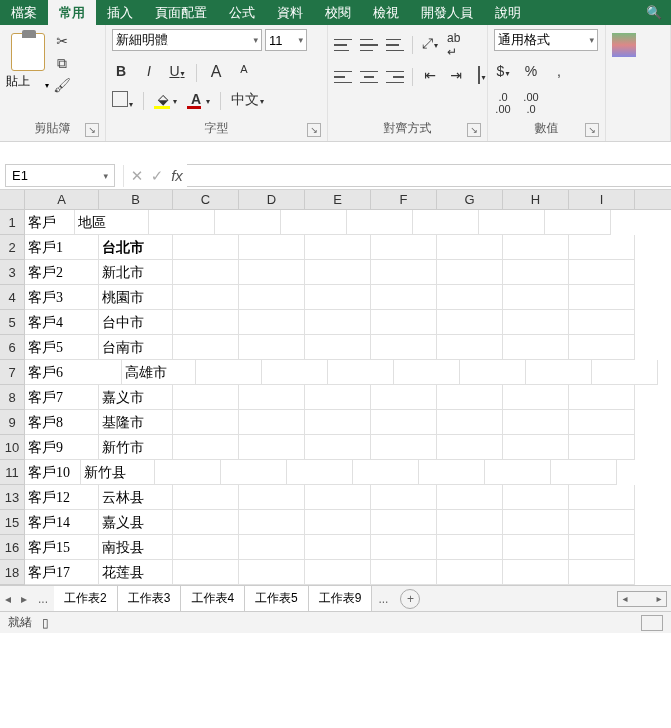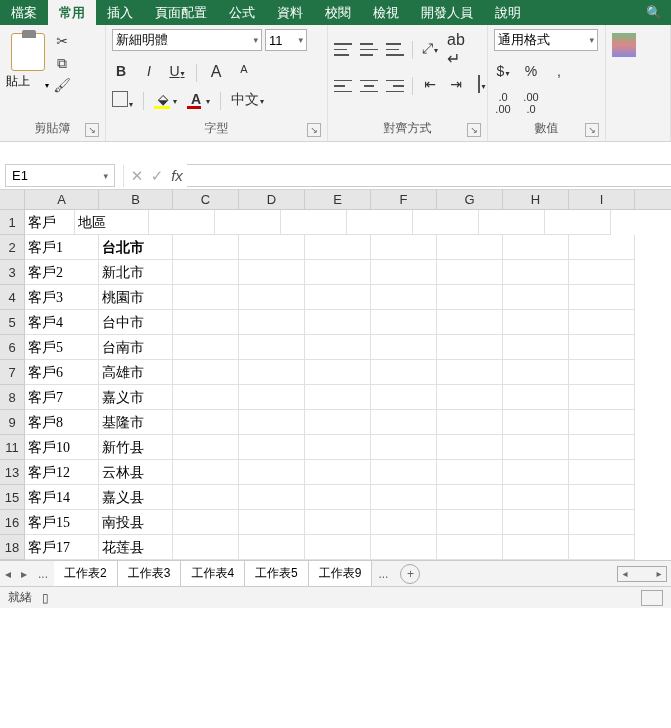--- a/index.html
+++ b/index.html
@@ -173,21 +173,21 @@
               <span style="width:100%"></span>
               <span style="width:70%"></span>
             </div>
           <div class="align-ico">
               <span style="width:85%"></span>
               <span style="width:70%"></span>
               <span style="width:100%"></span>
             </div>
           <div style="width:1px;height:18px;background:#d0d0d0"></div>
           <div class="fbtn">⤢<span class="dd">▾</span></div>
-          <div class="wrap-ico" style="font-size:16px">ab<br>↵</div>
+          <div class="wrap-ico" style="font-size:12px">ab<br>↵</div>
         </div>
         <div class="align-row">
           <div class="align-ico">
               <span style="width:100%"></span>
               <span style="width:60%"></span>
               <span style="width:100%"></span>
             </div>
           <div class="align-ico">
               <span style="width:100%;margin:0 auto"></span>
               <span style="width:60%;margin:0 auto"></span>
@@ -332,21 +332,21 @@
         <div class="cell" style="width: 66px;"></div>
         <div class="cell" style="width: 66px;"></div>
         <div class="cell" style="width: 66px;"></div>
         <div class="cell" style="width: 66px;"></div>
         <div class="cell" style="width: 66px;"></div>
         <div class="cell" style="width: 66px;"></div>
         <div class="cell" style="width: 66px;"></div>
       </div>
       <div class="grow-r">
         <div class="rowh">7</div>
-        <div class="cell" style="width: 74px;">客戶6</div>
+        <div class="cell" style="width: 97px;">客戶6</div>
         <div class="cell" style="width: 74px;">高雄市</div>
         <div class="cell" style="width: 66px;"></div>
         <div class="cell" style="width: 66px;"></div>
         <div class="cell" style="width: 66px;"></div>
         <div class="cell" style="width: 66px;"></div>
         <div class="cell" style="width: 66px;"></div>
         <div class="cell" style="width: 66px;"></div>
         <div class="cell" style="width: 66px;"></div>
       </div>
       <div class="grow-r">
@@ -367,22 +367,34 @@
         <div class="cell" style="width: 74px;">基隆市</div>
         <div class="cell" style="width: 66px;"></div>
         <div class="cell" style="width: 66px;"></div>
         <div class="cell" style="width: 66px;"></div>
         <div class="cell" style="width: 66px;"></div>
         <div class="cell" style="width: 66px;"></div>
         <div class="cell" style="width: 66px;"></div>
         <div class="cell" style="width: 66px;"></div>
       </div>
       <div class="grow-r">
+        <div class="rowh">10</div>
+        <div class="cell" style="width: 74px;">客戶9</div>
+        <div class="cell" style="width: 74px;">新竹市</div>
+        <div class="cell" style="width: 66px;"></div>
+        <div class="cell" style="width: 66px;"></div>
+        <div class="cell" style="width: 66px;"></div>
+        <div class="cell" style="width: 66px;"></div>
+        <div class="cell" style="width: 66px;"></div>
+        <div class="cell" style="width: 66px;"></div>
+        <div class="cell" style="width: 66px;"></div>
+      </div>
+      <div class="grow-r">
         <div class="rowh">11</div>
-        <div class="cell" style="width: 74px;">客戶10</div>
+        <div class="cell" style="width: 56px;">客戶10</div>
         <div class="cell" style="width: 74px;">新竹县</div>
         <div class="cell" style="width: 66px;"></div>
         <div class="cell" style="width: 66px;"></div>
         <div class="cell" style="width: 66px;"></div>
         <div class="cell" style="width: 66px;"></div>
         <div class="cell" style="width: 66px;"></div>
         <div class="cell" style="width: 66px;"></div>
         <div class="cell" style="width: 66px;"></div>
       </div>
       <div class="grow-r">

